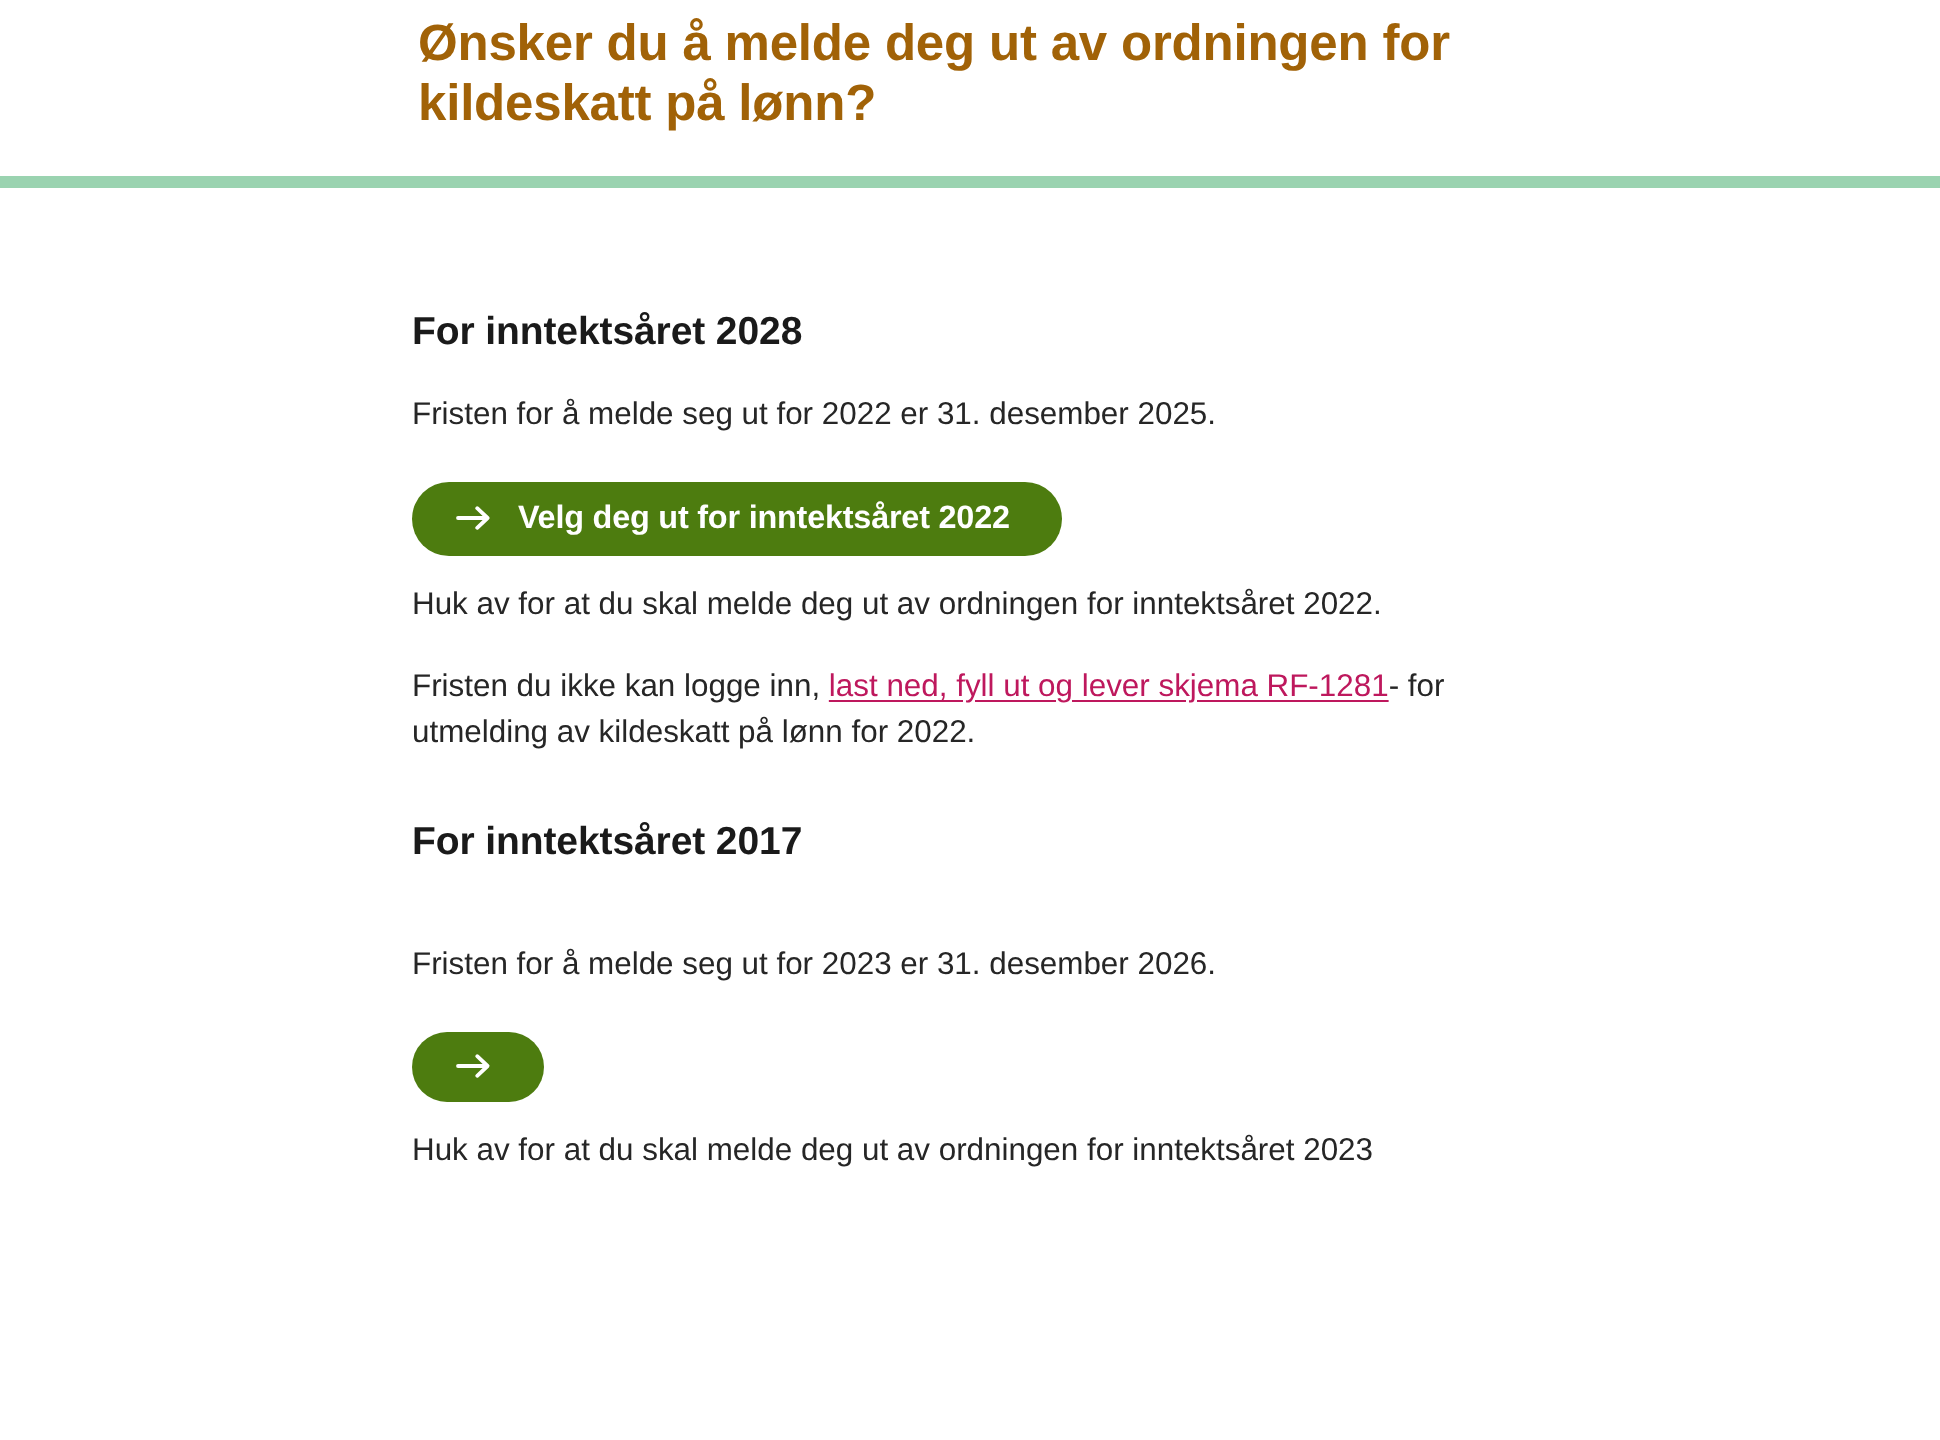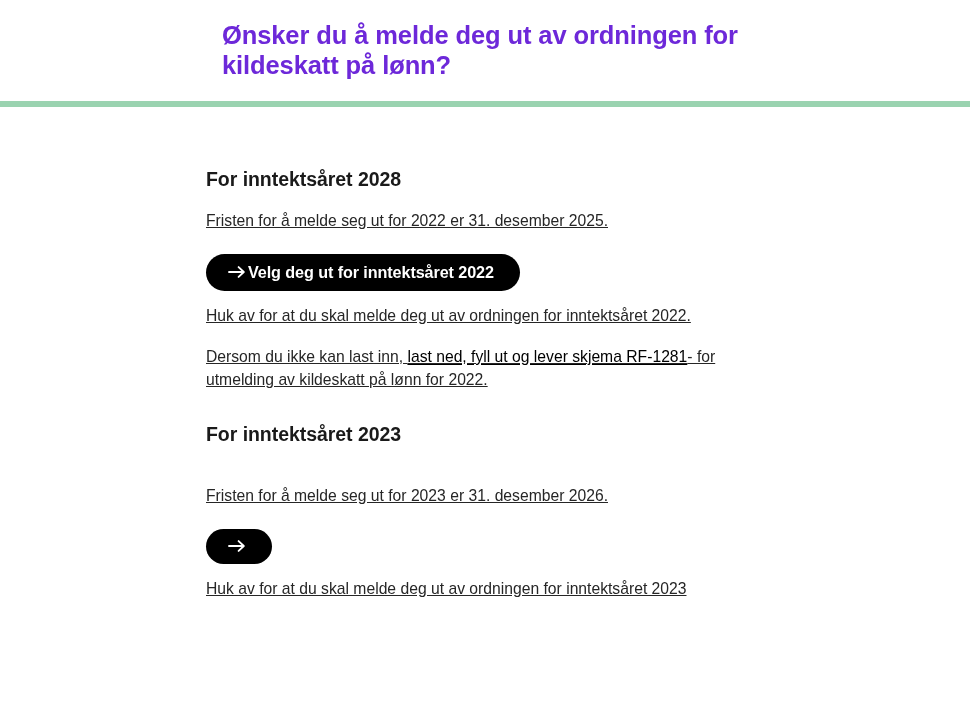--- a/index.html
+++ b/index.html
@@ -22,28 +22,28 @@
     position: relative;
     width: 970px;
     height: 720px;
   }
 
   
   .header {
     padding: 0;
   }
   .page-title {
-    margin: 16px;
+    margin: 3px;
     padding: 4px 0 0 206px;
     width: 760px;
     font-size: 25.5px;
     line-height: 30px;
     font-weight: bold;
     letter-spacing: -0.1px;
-    color: #6d28d9;
+    color: #a16207;
   }
   .divider {
     margin-top: 21px;
     width: 970px;
     height: 6px;
     background: #9ad3b0;
   }
 
   
   .content {
@@ -60,35 +60,34 @@
     letter-spacing: -0.05px;
   }
   .sec-2022 h2.section-heading { margin-bottom: 18px; }
 
   p.body-text {
     margin: 0;
     font-size: 15.7px;
     line-height: 23px;
     color: #262626;
     max-width: 556px;
-    text-decoration: underline;
   }
 
   a.inline-link {
-    color: #000000;
+    color: #be185d;
     text-decoration: underline;
     text-underline-offset: 1.5px;
   }
 
   
   .pill-button {
     display: inline-flex;
     align-items: center;
-    gap: 2px;
-    background: #000000;
+    gap: 13px;
+    background: #4d7c0f;
     color: #ffffff;
     border: none;
     border-radius: 999px;
     padding: 9px 26px 10px 22px;
     font-family: "Liberation Sans", sans-serif;
     font-size: 16.2px;
     font-weight: bold;
     line-height: 18px;
     cursor: pointer;
     letter-spacing: -0.1px;
@@ -139,27 +138,27 @@
         </span>
         <span>Velg deg ut for inntektsåret 2022</span>
       </button>
 
       <div class="gap-13"></div>
 
       <p class="body-text">Huk av for at du skal melde deg ut av ordningen for inntektsåret 2022.</p>
 
       <div class="gap-18"></div>
 
-      <p class="body-text"><span>Dersom du ikke kan last inn, </span><a class="inline-link" href="#">last ned, fyll ut og lever skjema RF-1281</a><span>- for utmelding av kildeskatt på lønn for 2022.</span></p>
+      <p class="body-text"><span>Fristen du ikke kan logge inn, </span><a class="inline-link" href="#">last ned, fyll ut og lever skjema RF-1281</a><span>- for utmelding av kildeskatt på lønn for 2022.</span></p>
     </div>
 
     <div class="gap-31"></div>
 
     <div class="sec-2023">
-      <h2 class="section-heading">For inntektsåret 2023</h2>
+      <h2 class="section-heading">For inntektsåret 2017</h2>
 
       <div class="gap-18"></div>
 
 
       <div class="gap-20"></div>
 
       <p class="body-text">Fristen for å melde seg ut for 2023 er 31. desember 2026.</p>
 
       <div class="gap-22"></div>
 

